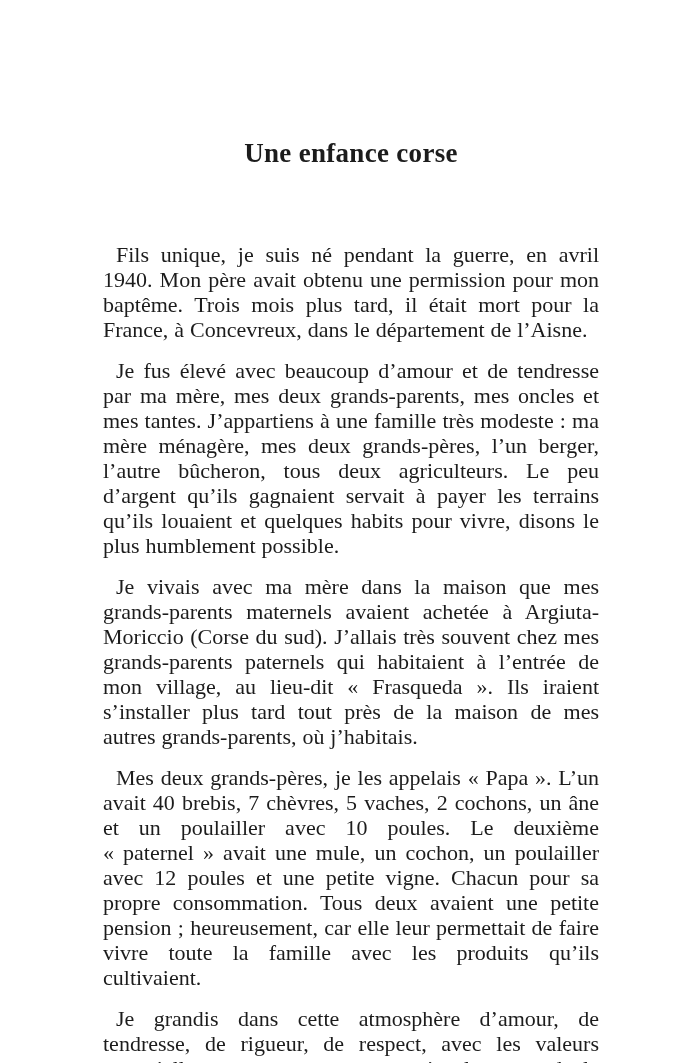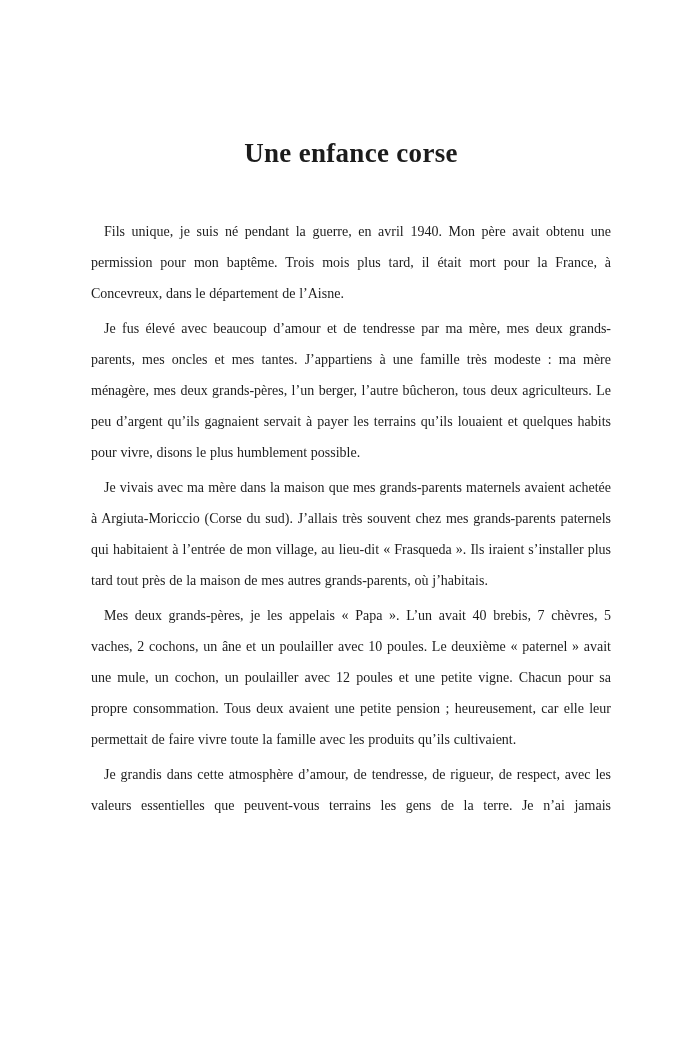--- a/index.html
+++ b/index.html
@@ -20,26 +20,26 @@
     box-sizing: border-box;
     width: 100%;
     padding: 137px 85px 0 87px;
   }
   .chapter-title {
     font-size: 27px;
     font-weight: 700;
     line-height: 1.2;
     text-align: center;
     letter-spacing: 0.3px;
-    margin: 0 0 47px 0;
+    margin: 0 0 73px 0;
   }
   .body-paragraph {
-    margin: 4px;
-    font-size: 14px;
-    line-height: 31px;
+    margin: 16px;
+    font-size: 22px;
+    line-height: 25px;
     text-align: justify;
     text-indent: 13px;
     word-spacing: 0.02em;
   }
   .body-paragraph.continued {
     
     text-align-last: justify;
   }
 </style>
 </head>

